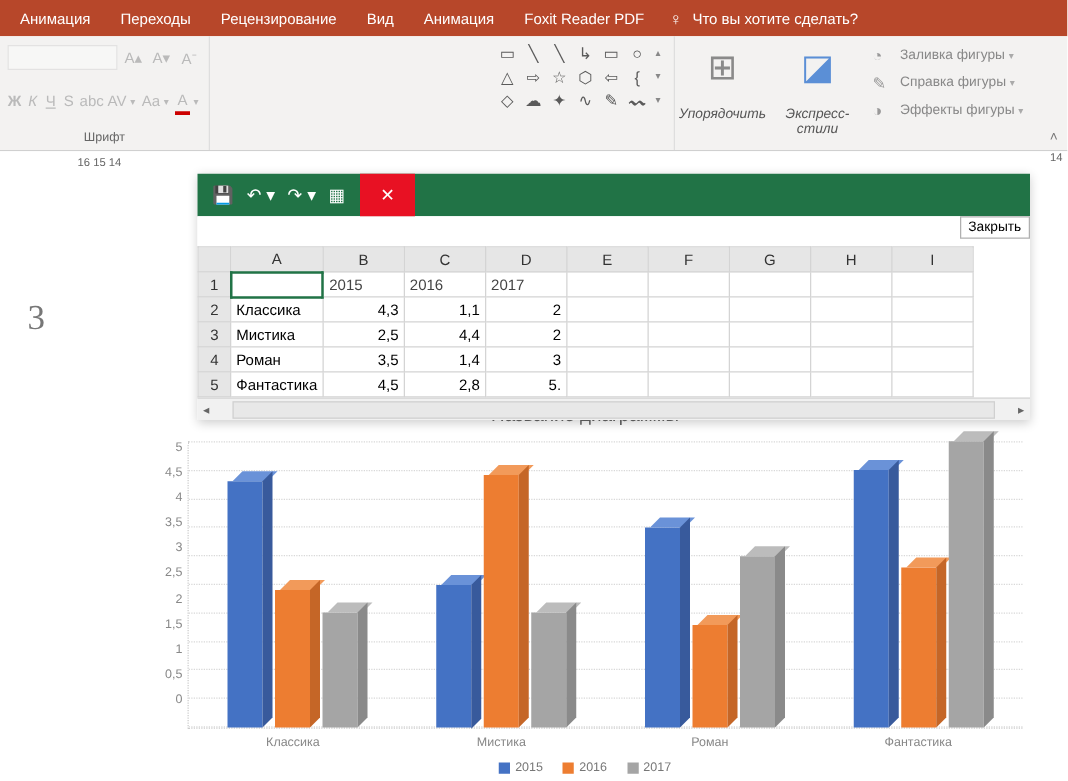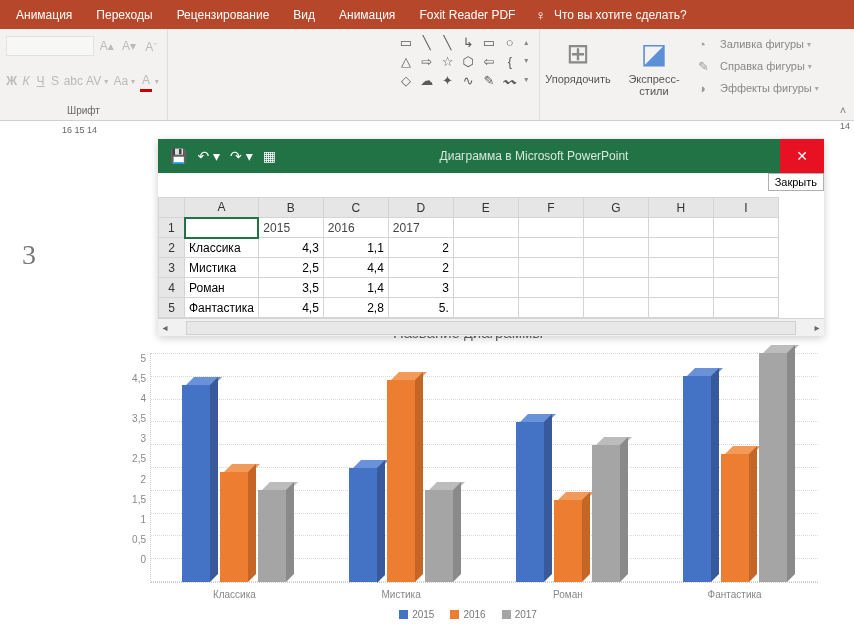--- a/index.html
+++ b/index.html
@@ -26,21 +26,21 @@
 
 .shapes-group { width: 150px; }
 .shapes-grid { display: flex; }
 .shape-palette { width: 130px; display: grid; grid-template-columns: repeat(6, 1fr); gap: 1px; }
 .shape-cell { height: 18px; display: flex; align-items: center; justify-content: center; color: #5a5a5a; font-size: 13px; }
 .shape-more { width: 14px; display: flex; flex-direction: column; justify-content: space-around; color: #888; font-size: 8px; }
 .shape-more div { text-align: center; }
 
 .big-btn-group { width: 76px; display: flex; flex-direction: column; align-items: center; padding: 4px 2px; }
 .big-btn-icon { width: 40px; height: 40px; display: flex; align-items: center; justify-content: center; font-size: 28px; color: #8a8a8a; }
-.big-btn-label { font-size: 11px; color: #555; margin-top: 0; line-height: 1.1; text-align: center; }
+.big-btn-label { font-size: 11px; color: #555; margin-top: 12px; line-height: 1.1; text-align: center; font-style: italic; }
 
 .fill-group { width: 140px; padding: 4px 6px; }
 .fill-item { display: flex; align-items: center; height: 22px; font-size: 11px; color: #888; }
 .fill-icon { width: 18px; margin-right: 4px; font-size: 13px; color: #999; }
 .fill-dd { font-size: 8px; color: #aaa; margin-left: 3px; }
 
 .ribbon-arrow { width: 22px; display: flex; align-items: flex-end; justify-content: center; padding-bottom: 4px; color: #777; font-size: 11px; }
 
 
 .ruler-area { height: 18px; background: #fff; display: flex; position: relative; }
@@ -213,21 +213,20 @@
   <div class="slide-thumb">3</div>
 
   <div class="excel-window">
     <div class="excel-titlebar">
       <div class="excel-qat">
         <span class="qat-btn">💾</span>
         <span class="qat-btn">↶ ▾</span>
         <span class="qat-btn">↷ ▾</span>
         <span class="qat-btn">▦</span>
       </div>
-      <div class="excel-title">Диаграмма в Microsoft PowerPoint</div>
       <div class="excel-close">
         <span>✕</span>
       </div>
     </div>
     <div class="close-tooltip">Закрыть</div>
     <div class="excel-spacer"></div>
 
     <table class="excel-grid">
       <tbody>
           <tr>

